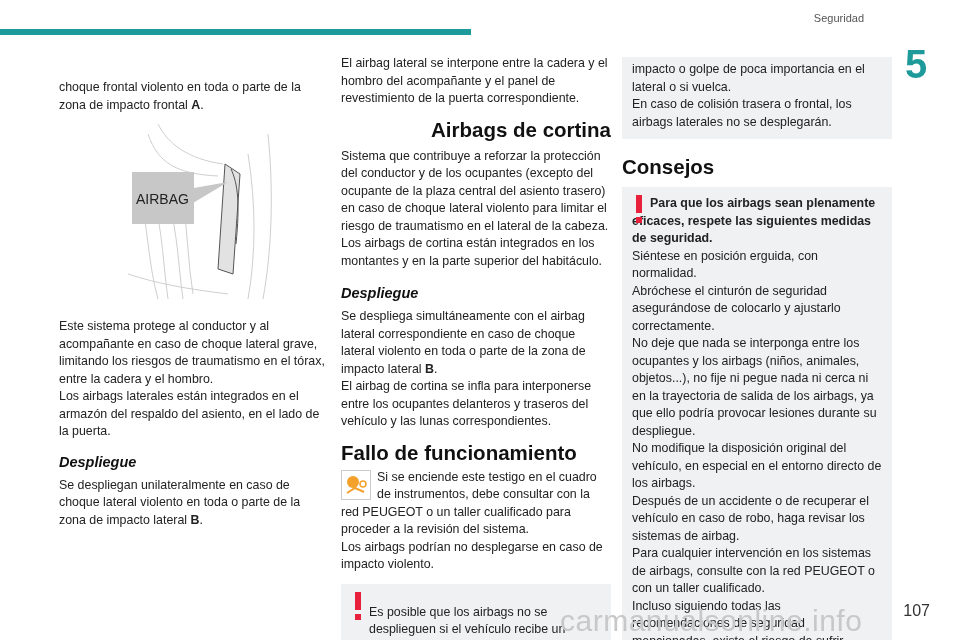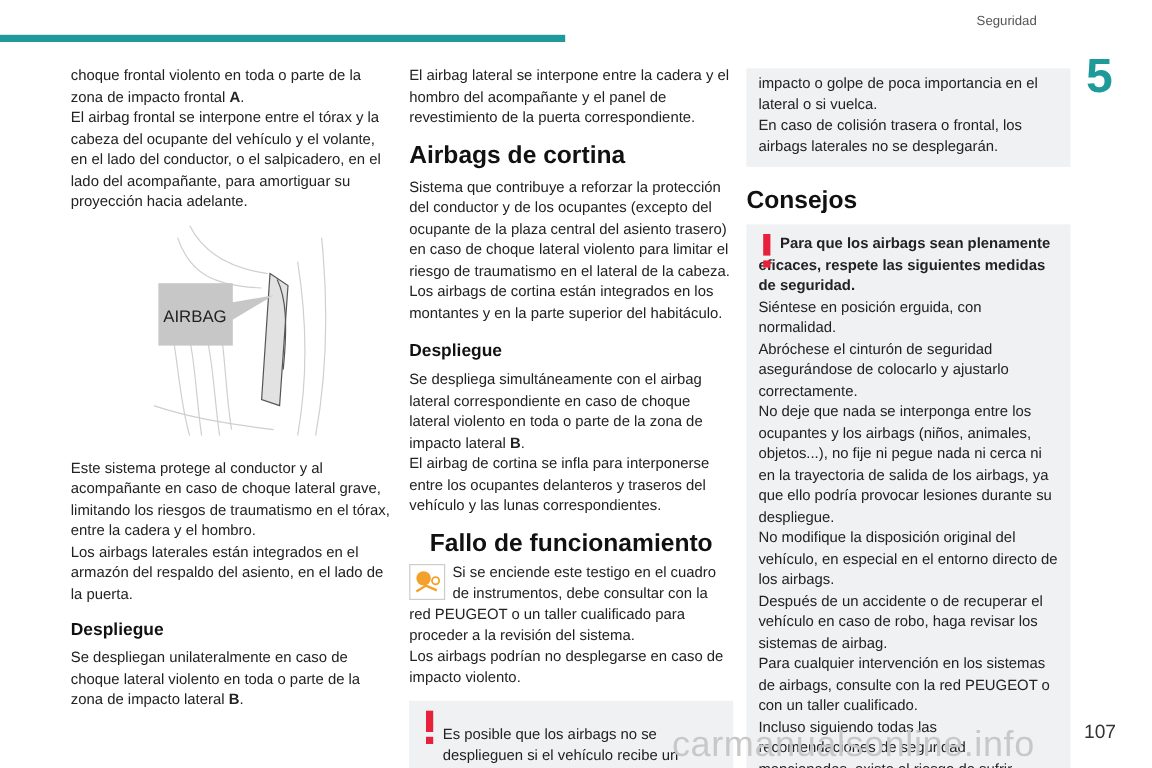--- a/index.html
+++ b/index.html
@@ -2,45 +2,44 @@
 <html><head>
 <meta charset="utf-8">
 <style>
   html, body { margin:0; padding:0; }
   body { width:960px; height:640px; background:#ffffff; position:relative; overflow:hidden;
          font-family:"Liberation Sans", sans-serif; color:#222; }
   .topbar { position:absolute; left:0; top:29px; width:471px; height:6px; background:#1e9a9a; }
   .section-title { position:absolute; right:96px; top:12px; font-size:11px; color:#555; }
   .chapter-num { position:absolute; left:905px; top:44px; font-size:40px; font-weight:bold; color:#1e9a9a; line-height:1; }
   .col { position:absolute; top:55px; width:270px; font-size:12.4px; line-height:17.5px; }
-  .col1 { left:59px; }
+  .col1 { left:59px;margin-top:24px; }
   .col2 { left:341px; }
   .col3 { left:622px; }
   p { margin:0; }
   h2 { margin:12px 0 10px 0; font-size:20.5px; font-weight:bold; line-height:24px; color:#111; }
-  h3 { margin:12px 0 6px 0; font-size:14.5px; font-weight:bold; line-height:18px; color:#111; }
+  h3 { margin:12px 0 6px 0; font-size:14.5px; font-weight:bold; line-height:18px; color:#111;font-style:italic; }
   b { font-weight:bold; }
   .figure { width:150px; height:180px; margin:10px 0 14px 69px; position:relative; }
   .warn { background:#eff1f3; padding:20px 10px 8px 10px; position:relative; }
   .warn .bang { position:absolute; left:10px; top:8px; width:14px; height:30px; }
   .warn .indent { padding-left:18px; }
   .fault-icon { float:left; width:28px; height:28px; border:1px solid #ccc; margin:1px 6px 2px 0; background:#fff; }
   .watermark { position:absolute; left:560px; top:604px; font-size:30px; color:#c8c8c8; letter-spacing:0.5px; }
   .page-num { position:absolute; right:30px; top:602px; font-size:16px; color:#333; }
 </style>
 </head>
 <body>
 
 <div class="topbar"></div>
 <div class="section-title">Seguridad</div>
 <div class="chapter-num">5</div>
 
 <div class="col col1">
   <p><span>choque frontal violento en toda o parte de la zona de impacto frontal </span><b>A</b><span>.</span></p>
-  <p>El airbag frontal se interpone entre el tórax y la cabeza del ocupante del vehículo y el volante, en el lado del conductor, o el salpicadero, en el lado del acompañante, para amortiguar su proyección hacia adelante.</p>
   <div class="figure">
     <svg width="150" height="180" viewBox="0 0 150 180">
       <g fill="none" stroke="#cfcfcf" stroke-width="1">
         <path d="M30 0 C 40 20, 60 35, 95 40"></path>
         <path d="M20 10 C 30 40, 50 50, 90 52"></path>
         <path d="M10 60 C 20 100, 20 140, 30 175"></path>
         <path d="M25 70 C 35 110, 35 140, 40 175"></path>
         <path d="M40 75 C 50 110, 50 140, 55 175"></path>
         <path d="M55 80 C 60 110, 60 140, 65 170"></path>
         <path d="M140 10 C 145 60, 145 120, 135 175"></path>
@@ -55,26 +54,26 @@
     </svg>
   </div>
   <p>Este sistema protege al conductor y al acompañante en caso de choque lateral grave, limitando los riesgos de traumatismo en el tórax, entre la cadera y el hombro.</p>
   <p>Los airbags laterales están integrados en el armazón del respaldo del asiento, en el lado de la puerta.</p>
   <h3>Despliegue</h3>
   <p><span>Se despliegan unilateralmente en caso de choque lateral violento en toda o parte de la zona de impacto lateral </span><b>B</b><span>.</span></p>
 </div>
 
 <div class="col col2">
   <p>El airbag lateral se interpone entre la cadera y el hombro del acompañante y el panel de revestimiento de la puerta correspondiente.</p>
-  <h2 style="margin-top:10px;margin-bottom:6px;">Airbags de cortina</h2>
+  <h2 style="margin-top:10px;margin-bottom:6px;text-align:right;">Airbags de cortina</h2>
   <p>Sistema que contribuye a reforzar la protección del conductor y de los ocupantes (excepto del ocupante de la plaza central del asiento trasero) en caso de choque lateral violento para limitar el riesgo de traumatismo en el lateral de la cabeza. Los airbags de cortina están integrados en los montantes y en la parte superior del habitáculo.</p>
   <h3 style="margin-top:14px;">Despliegue</h3>
   <p><span>Se despliega simultáneamente con el airbag lateral correspondiente en caso de choque lateral violento en toda o parte de la zona de impacto lateral </span><b>B</b><span>.</span></p>
   <p>El airbag de cortina se infla para interponerse entre los ocupantes delanteros y traseros del vehículo y las lunas correspondientes.</p>
-  <h2 style="margin-top:10px;margin-bottom:4px;text-align:center;">Fallo de funcionamiento</h2>
+  <h2 style="margin-top:10px;margin-bottom:4px;">Fallo de funcionamiento</h2>
   <div>
     <span class="fault-icon">
       <svg width="28" height="28" viewBox="0 0 28 28">
         <circle cx="11" cy="11" r="6" fill="#f3a12b"></circle>
         <path d="M5 22 L 13 17 L 22 21" fill="none" stroke="#f3a12b" stroke-width="2"></path>
         <circle cx="21" cy="13" r="3" fill="none" stroke="#f3a12b" stroke-width="1.5"></circle>
       </svg>
     </span>
     <p>Si se enciende este testigo en el cuadro de instrumentos, debe consultar con la red PEUGEOT o un taller cualificado para proceder a la revisión del sistema.</p>
     <p>Los airbags podrían no desplegarse en caso de impacto violento.</p>

